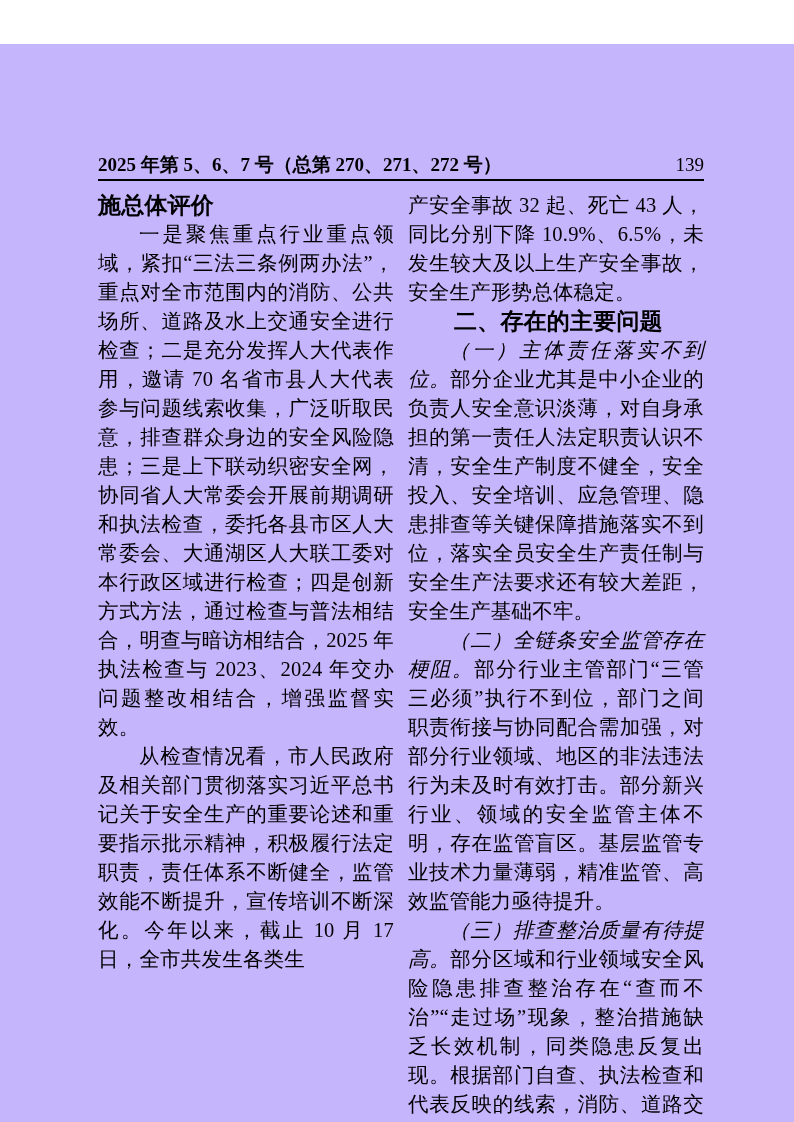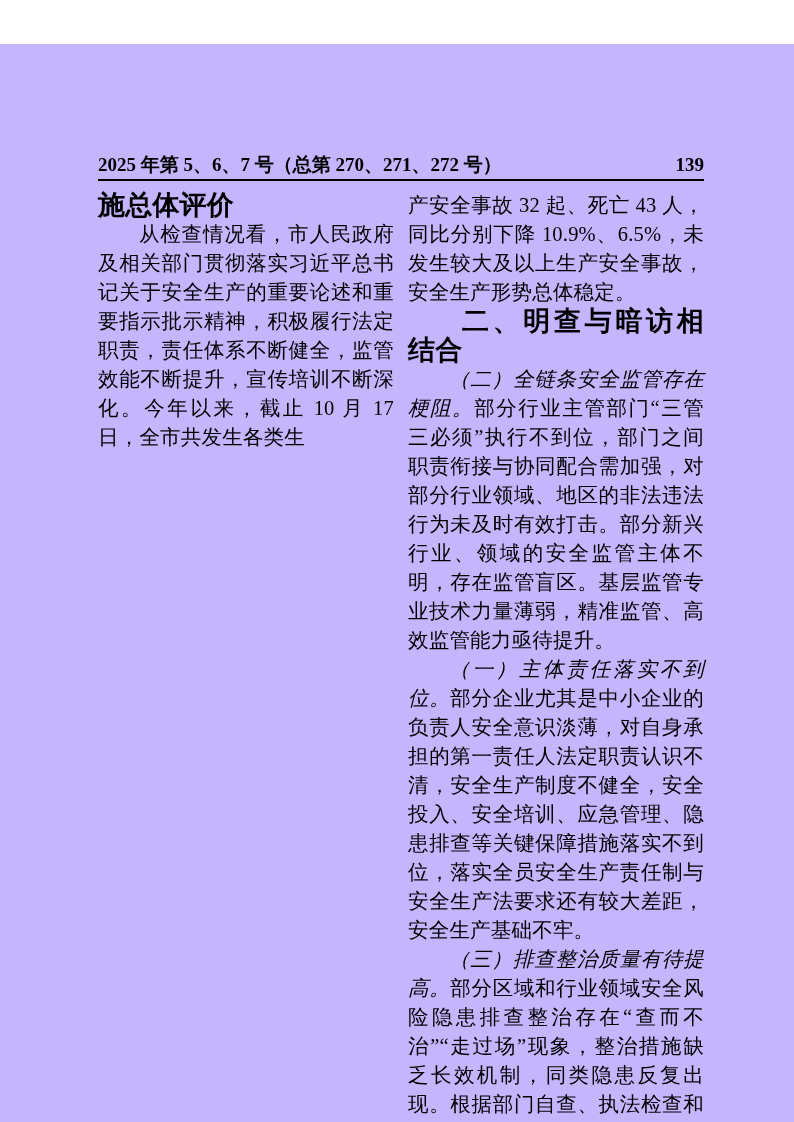--- a/index.html
+++ b/index.html
@@ -28,21 +28,21 @@
     align-items: flex-end;
     font-family: "Liberation Serif", serif;
     font-weight: bold;
     font-size: 19px;
     line-height: 22px;
     border-bottom: 2px solid #000000;
     padding-bottom: 3px;
   }
   .running-header .pagenum {
     font-family: "Liberation Serif", serif;
-    font-weight: bold;
+    font-weight: normal;
   }
   .columns {
     display: flex;
     gap: 14px;
     margin-top: 10px;
   }
   .col {
     width: 296px;
     font-family: "Liberation Serif", serif;
     font-size: 20.5px;
@@ -55,21 +55,21 @@
     margin: 0;
     padding: 0;
   }
   .indent {
     text-indent: 2em;
   }
   .heading-hei {
     margin: 0;
     font-family: "Liberation Sans", sans-serif;
     font-weight: bold;
-    font-size: 27px;
+    font-size: 23px;
     line-height: 29px;
   }
   .kai {
     font-style: italic;
   }
 </style>
 </head>
 <body>
 
 <div class="page">
@@ -77,26 +77,27 @@
 
     <div class="running-header">
       <span class="issue">2025 年第 5、6、7 号（总第 270、271、272 号）</span>
       <span class="pagenum">139</span>
     </div>
 
     <div class="columns">
 
       <div class="col">
         <h3 class="heading-hei">施总体评价</h3>
+        <p class="indent">一是聚焦重点行业重点领域，紧扣“三法三条例两办法”，重点对全市范围内的消防、公共场所、道路及水上交通安全进行检查；二是充分发挥人大代表作用，邀请 70 名省市县人大代表参与问题线索收集，广泛听取民意，排查群众身边的安全风险隐患；三是上下联动织密安全网，协同省人大常委会开展前期调研和执法检查，委托各县市区人大常委会、大通湖区人大联工委对本行政区域进行检查；四是创新方式方法，通过检查与普法相结合，明查与暗访相结合，2025 年执法检查与 2023、2024 年交办问题整改相结合，增强监督实效。</p>
         <p class="indent">从检查情况看，市人民政府及相关部门贯彻落实习近平总书记关于安全生产的重要论述和重要指示批示精神，积极履行法定职责，责任体系不断健全，监管效能不断提升，宣传培训不断深化。今年以来，截止 10 月 17 日，全市共发生各类生</p>
       </div>
 
       <div class="col">
         <p>产安全事故 32 起、死亡 43 人，同比分别下降 10.9%、6.5%，未发生较大及以上生产安全事故，安全生产形势总体稳定。</p>
-        <h3 class="heading-hei indent">二、明查与暗访相结合</h3>
+        <h3 class="heading-hei indent">二、存在的主要问题</h3>
+        <p class="indent"><span class="kai">（一）主体责任落实不到位。</span><span>部分企业尤其是中小企业的负责人安全意识淡薄，对自身承担的第一责任人法定职责认识不清，安全生产制度不健全，安全投入、安全培训、应急管理、隐患排查等关键保障措施落实不到位，落实全员安全生产责任制与安全生产法要求还有较大差距，安全生产基础不牢。</span></p>
         <p class="indent"><span class="kai">（二）全链条安全监管存在梗阻。</span><span>部分行业主管部门“三管三必须”执行不到位，部门之间职责衔接与协同配合需加强，对部分行业领域、地区的非法违法行为未及时有效打击。部分新兴行业、领域的安全监管主体不明，存在监管盲区。基层监管专业技术力量薄弱，精准监管、高效监管能力亟待提升。</span></p>
-        <p class="indent"><span class="kai">（一）主体责任落实不到位。</span><span>部分企业尤其是中小企业的负责人安全意识淡薄，对自身承担的第一责任人法定职责认识不清，安全生产制度不健全，安全投入、安全培训、应急管理、隐患排查等关键保障措施落实不到位，落实全员安全生产责任制与安全生产法要求还有较大差距，安全生产基础不牢。</span></p>
         <p class="indent"><span class="kai">（三）排查整治质量有待提高。</span><span>部分区域和行业领域安全风险隐患排查整治存在“查而不治”“走过场”现象，整治措施缺乏长效机制，同类隐患反复出现。根据部门自查、执法检查和代表反映的线索，消防、道路交通、工贸、燃气、建筑</span></p>
       </div>
 
     </div>
   </div>
 </div>
 
 </body></html>

